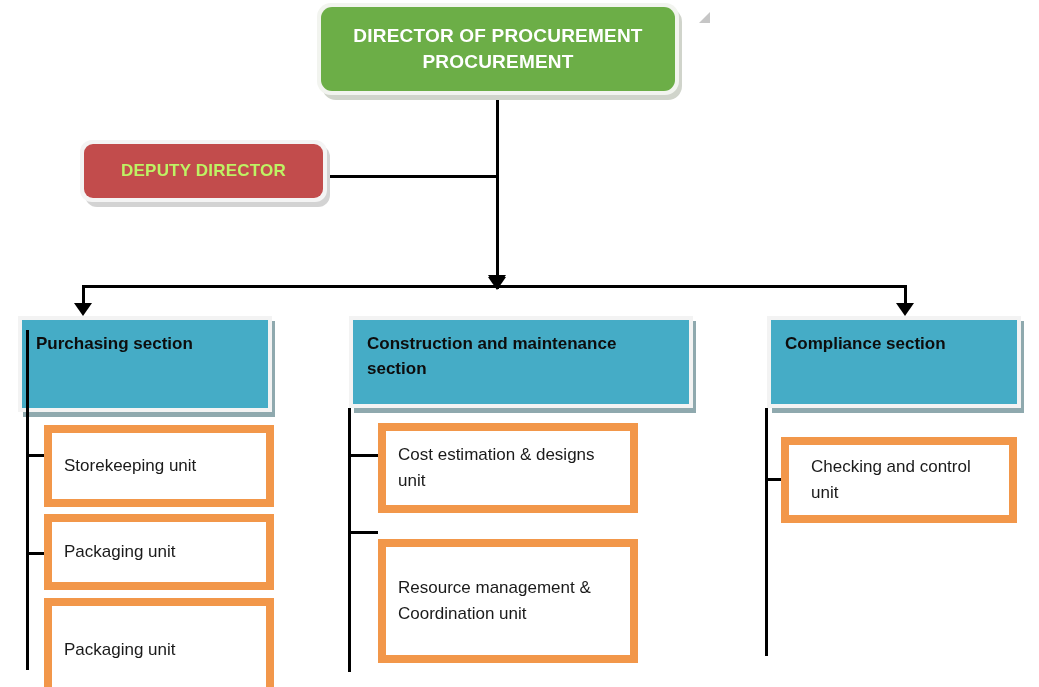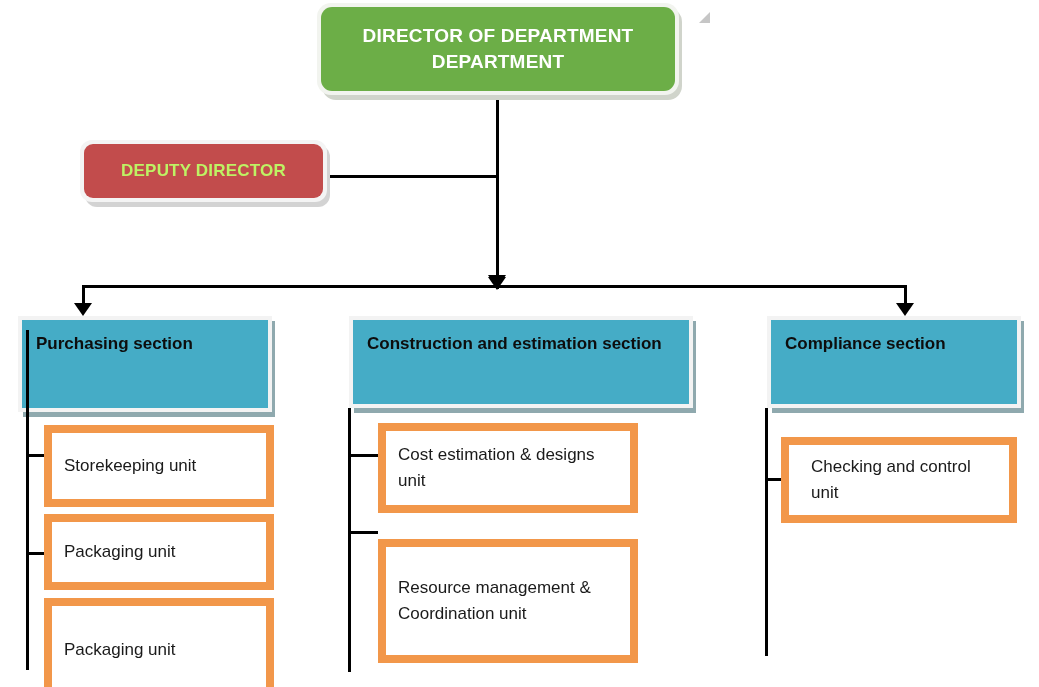--- a/index.html
+++ b/index.html
@@ -188,21 +188,21 @@
   <div class="arrow-down" style="left:74px; top:303px;"></div>
 
   <div class="arrow-down" style="left:488px; top:277px;"></div>
 
   <div class="line-v" style="left:904px; top:285px; height:22px;"></div>
   <div class="arrow-down" style="left:896px; top:303px;"></div>
 
   <div class="director-shadow"></div>
   <div class="director-frame"></div>
   <div class="director-box">
-    <span class="director-label">DIRECTOR OF DEPARTMENT DEPARTMENT</span>
+    <span class="director-label">DIRECTOR OF PROCUREMENT PROCUREMENT</span>
   </div>
   <div class="handle-triangle" style="left:699px; top:12px;"></div>
 
   <div class="deputy-shadow"></div>
   <div class="deputy-frame"></div>
   <div class="deputy-box">
     <span class="deputy-label">DEPUTY DIRECTOR</span>
   </div>
 
   <div class="section-shadow" style="left:23px; top:321px; width:252px; height:96px;"></div>
@@ -229,21 +229,21 @@
 
   <div class="unit-outer" style="left:44px; top:598px; width:230px; height:104px;">
     <div class="unit-inner">
       <span class="unit-label">Packaging unit</span>
     </div>
   </div>
 
   <div class="section-shadow" style="left:354px; top:321px; width:342px; height:92px;"></div>
   <div class="section-frame" style="left:349px; top:316px; width:344px; height:92px;"></div>
   <div class="section-box" style="left:353px; top:320px; width:336px; height:84px;">
-    <span class="section-label">Construction and estimation section</span>
+    <span class="section-label">Construction and maintenance section</span>
   </div>
 
   <div class="line-v" style="left:348px; top:408px; height:264px;"></div>
   <div class="line-h" style="left:348px; top:454px; width:30px;"></div>
   <div class="line-h" style="left:348px; top:531px; width:30px;"></div>
 
   <div class="unit-outer" style="left:378px; top:423px; width:260px; height:90px;">
     <div class="unit-inner">
       <span class="unit-label">Cost estimation &amp; designs unit</span>
     </div>

